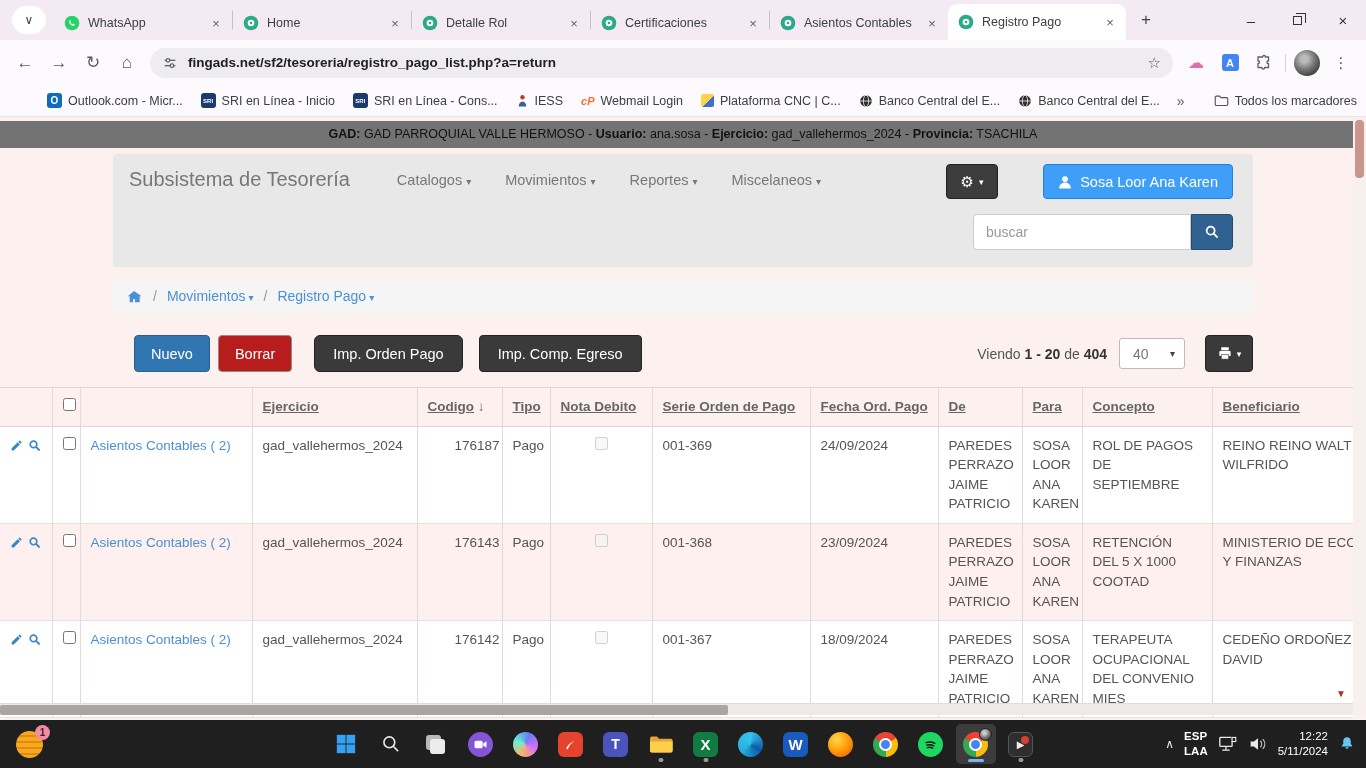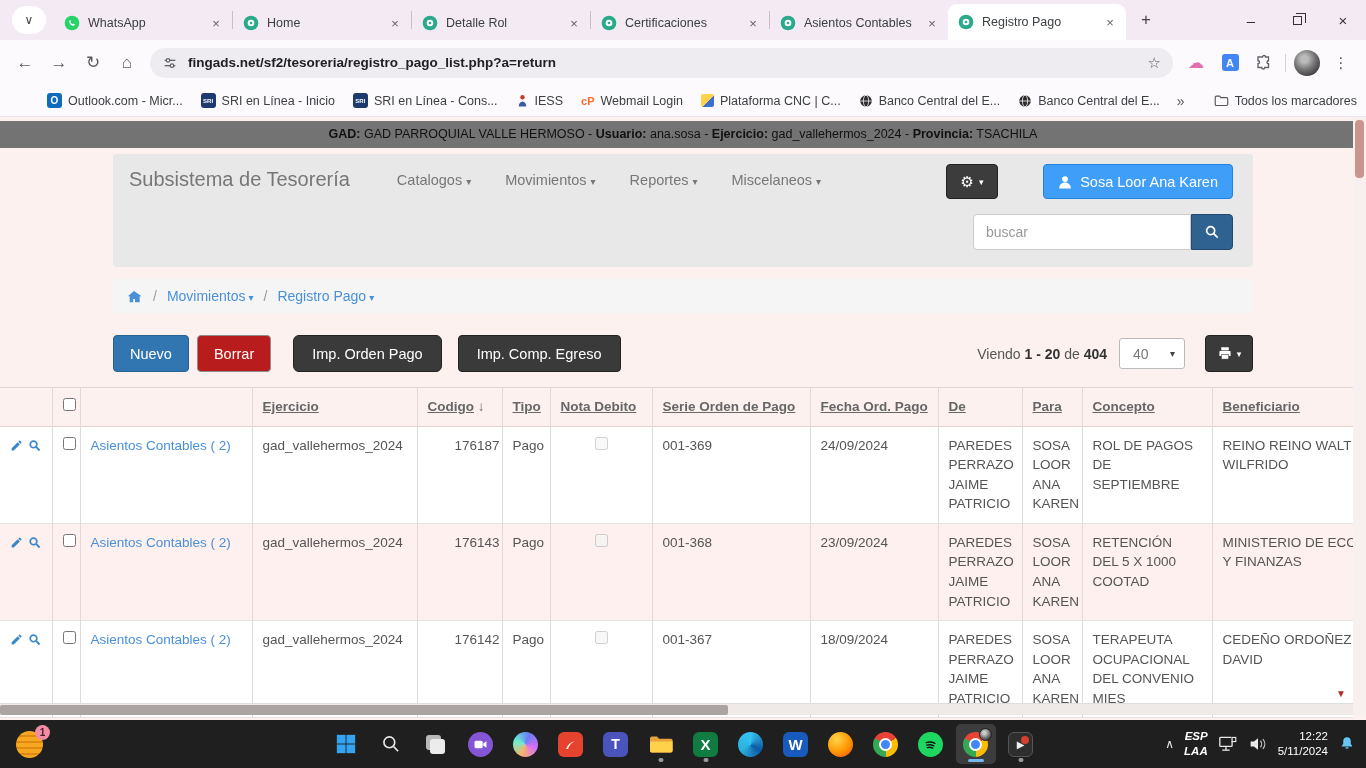--- a/index.html
+++ b/index.html
@@ -48,21 +48,21 @@
     border-bottom:1px solid #ece4ec; }
   .bm-apps { width:16px; height:16px; margin:0 8px; }
   .bmsep { width:1px; height:16px; background:#ddd; margin:0 6px; }
   .bm { display:flex; align-items:center; margin:0 9px; font-size:12.5px; color:#3c4043; white-space:nowrap; }
   .bm .bmi { margin-right:6px; display:flex; align-items:center; justify-content:center; }
   .sq { width:15px; height:15px; border-radius:3px; color:#fff; font-weight:bold;
     display:flex; align-items:center; justify-content:center; }
   .bm-outlook { background:#0f6cbd; font-size:10px; }
   .bm-sri { background:#1d3a6e; font-size:6px; letter-spacing:0; }
   .bm-sri i { font-style:normal; color:#fff; }
-  .bm-cp { color:#ff6c2c; font-weight:bold; font-size:11px; }
+  .bm-cp { color:#ff6c2c; font-weight:bold; font-style:italic; font-size:11px; }
   .bm-cnc { width:13px; height:13px; background:linear-gradient(135deg,#ffd24a 55%,#3b6fd4 55%); border-radius:2px; }
   .bm-over { font-size:14px; color:#5a5a5e; margin:0 8px; }
 
   
   .viewport { height:603px; position:relative; background:#fdf1ef; overflow:hidden; }
   .gadbar { margin-top:4px; padding:6px 0 7px; background:#737373; text-align:center;
     font-size:12.5px; color:#111; }
   .gadbar b { font-weight:bold; }
   .container { width:1140px; margin:6px auto 0; }
 
@@ -85,21 +85,21 @@
   .searchin::placeholder { color:#999; }
   .searchbtn { width:42px; height:36px; background:#2f6191; border:1px solid #254b70;
     border-radius:0 4px 4px 0; display:flex; align-items:center; justify-content:center; }
 
   .breadcrumb { margin-top:12px; background:#f5f5f5; border-radius:4px; height:34px;
     display:flex; align-items:center; padding:0 14px; font-size:14px; }
   .bc-sep { color:#999; margin:0 10px; }
   .bc-link { color:#4a90d9; }
   .bc-link .crt { font-size:10px; margin-left:3px; }
 
-  .actionsrow { margin-top:22px; display:flex; align-items:center; }
+  .actionsrow { margin-top:22px; display:flex; align-items:center;margin-left:21px; }
   .btn { height:37px; border-radius:4px; color:#fff; font-size:14.5px; display:flex;
     align-items:center; padding:0 16px; }
   .btn-blue { background:#3276b1; border:1px solid #286090; }
   .btn-gray { background:#b91c1c; border:1px solid #8c8c8c; margin-left:8px; }
   .btn-dark { background:#3a3a3a; border:1px solid #222; padding:0 18px; }
   .gap1 { margin-left:22px;border-radius:6px; } .gap2 { margin-left:16px; }
   .pagright { margin-left:auto; display:flex; align-items:center; }
   .viendo { font-size:14px; color:#555; }
   .viendo b { color:#333; }
   .psel { width:66px; height:31px; background:#fff; border:1px solid #bbb; border-radius:3px;
@@ -173,21 +173,21 @@
     background:conic-gradient(from -60deg,#ea4335 0 33%,#fbbc05 33% 66%,#34a853 66% 100%);
     display:flex; align-items:center; justify-content:center; }
   .chromeball i { width:13px; height:13px; border-radius:50%; background:#fff; display:flex;
     align-items:center; justify-content:center; }
   .chromeball i b { width:9px; height:9px; border-radius:50%; background:#4285f4; display:block; }
   .miniavatar { position:absolute; right:4px; top:4px; width:13px; height:13px; border-radius:50%;
     background:radial-gradient(circle at 40% 35%, #ccc 15%, #777 50%, #333 85%); border:1px solid #1f1f1f; }
   .ic-spotify { background:#1ed760; }
   .tb-right { position:absolute; right:10px; display:flex; align-items:center; gap:10px; }
   .traychv { color:#e8e8e8; font-size:12px; }
-  .lang { color:#fff; font-size:11.5px; font-weight:bold; text-align:right; line-height:1.3;font-style:italic; }
+  .lang { color:#fff; font-size:11.5px; font-weight:bold; text-align:left; line-height:1.3; }
   .clock { color:#fff; font-size:11.5px; text-align:right; line-height:1.3; }
 </style>
 </head>
 <body>
 
 <div class="tabstrip">
   <div class="tabsearch">
       <span>∨</span>
     </div>
   <div class="tabs">

